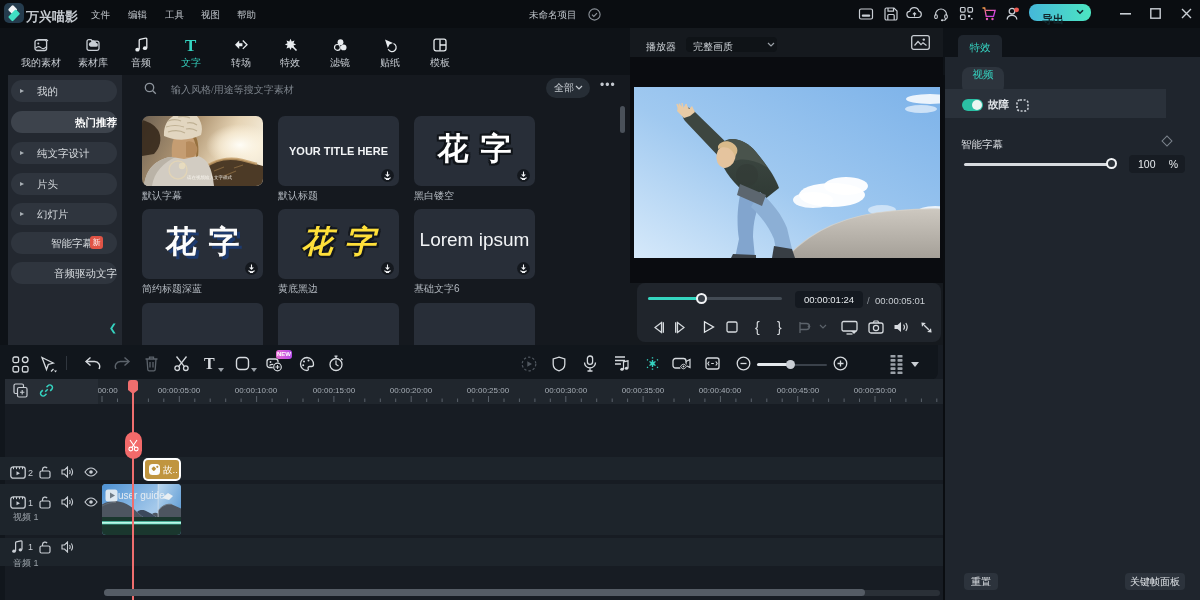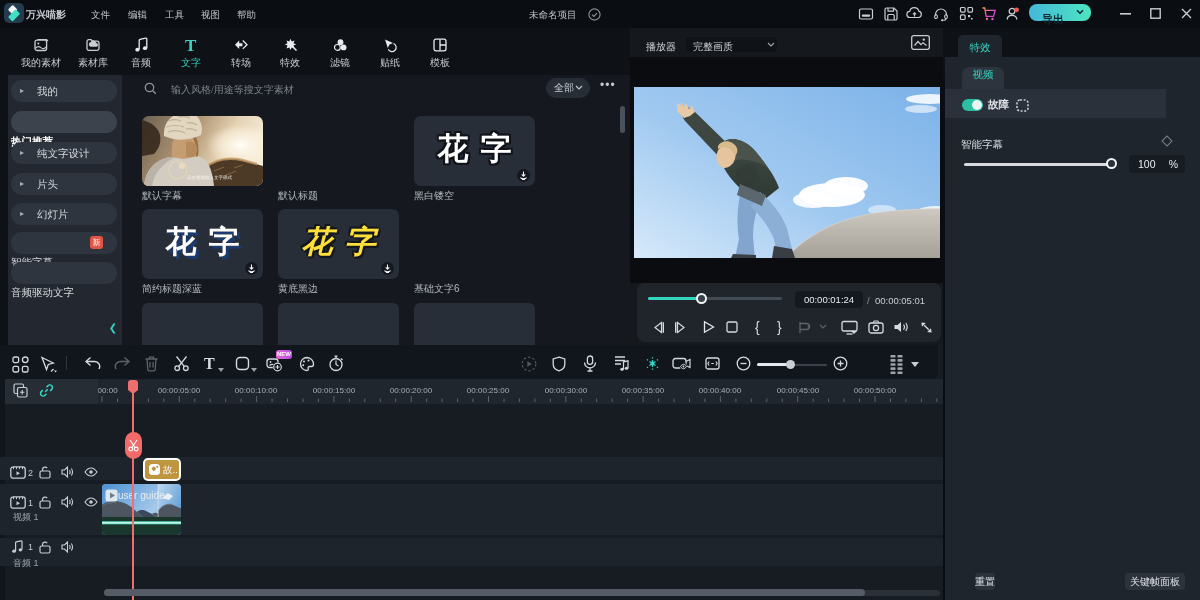--- a/index.html
+++ b/index.html
@@ -3,21 +3,21 @@
 <meta charset="utf-8">
 <style>
 * { margin:0; padding:0; box-sizing:border-box; }
 html,body { width:1200px; height:600px; background:#0a0d11; font-family:"Liberation Sans",sans-serif; overflow:hidden; }
 #app { position:relative; width:1200px; height:600px; background:#0a0d11; }
 svg { display:block; }
 
 
 #titlebar { position:absolute; left:0; top:0; width:1200px; height:28px; background:#0a0d11; }
 #logo { position:absolute; left:4px; top:3px; width:20px; height:20px; border-radius:5px; background:#253c4e; }
-#appname { position:absolute; left:26px; top:8px; font-size:10px; font-weight:bold; color:#c6cbd1; }
+#appname { position:absolute; left:26px; top:8px; font-size:13px; font-weight:bold; color:#c6cbd1; }
 .menu { position:absolute; top:9px; font-size:9.5px; color:#c2c7cd; }
 #projname { position:absolute; left:529px; top:9px; font-size:9.5px; color:#c2c7cd; }
 .titleicon { position:absolute; top:6px; }
 #exportbtn { position:absolute; left:1029px; top:4px; width:62px; height:17px; border-radius:8px; background:linear-gradient(90deg,#45b7d9,#4ce5c2); }
 #exportbtn span { position:absolute; left:13px; top:2px; font-size:11px; font-weight:bold; color:#12282e;margin-top:6px; }
 #exportbtn svg { position:absolute; right:7px; top:5px; }
 
 
 #tabbar { position:absolute; left:0; top:28px; width:1200px; height:47px; background:#0e1217; }
 .tab { position:absolute; top:8px; width:56px; text-align:center; color:#c6cbd1; }
@@ -26,21 +26,21 @@
 .tab.active { color:#35d3c0; }
 .tab.active .tlabel { color:#35d3c0; }
 
 
 #media { position:absolute; left:0; top:75px; width:630px; height:270px; background:#15191f; }
 #media .gutter { position:absolute; left:0; top:0; width:8px; height:270px; background:#0e1217; }
 #sidebar { position:absolute; left:8px; top:0; width:114px; height:270px; background:#232830; }
 .spill { position:absolute; left:3px; width:106px; height:22px; border-radius:11px; background:#2f353e; color:#d6dade; font-size:10.5px; line-height:22px; }
 .spill .arr { position:absolute; left:9px; top:0px; font-size:8px; color:#aab0b6; }
 .spill .lbl { position:absolute; left:26px; }
-.spill.center .lbl { left:0; width:100%; text-align:left;margin-top:19px; }
+.spill.center .lbl { left:0; width:100%; text-align:right; }
 .spill.active { background:#3d434c; color:#fff; font-weight:bold; }
 #collapse { position:absolute; left:97px; top:245px; width:16px; height:16px; border-radius:3px; color:#35d3c0; font-size:10px; text-align:center; line-height:16px; }
 #searchrow { position:absolute; left:122px; top:0; width:508px; height:27px; }
 #searchph { position:absolute; left:49px; top:8px; font-size:10px; color:#7d848c;font-family:Liberation Serif, serif; }
 #allpill { position:absolute; left:424px; top:3px; width:44px; height:20px; border-radius:10px; background:#262d35; color:#c3c8ce; font-size:10px; line-height:20px; text-align:left; padding-left:8px; }
 #dots { position:absolute; left:478px; top:3px; font-size:12px; color:#c3c8ce; letter-spacing:1px; }
 #vscroll { position:absolute; left:620px; top:31px; width:5px; height:27px; border-radius:3px; background:#4a515a; }
 .card { position:absolute; width:121px; height:70px; border-radius:7px; background:#282e38; overflow:hidden; }
 .clabel { position:absolute; font-size:10px; color:#b3b9c0; }
 .dl { position:absolute; right:5px; bottom:4px; }
@@ -333,20 +333,29 @@
         <path d="M48 18 C53 22 55 32 54 41 L56 40 C57 32 56 22 52 18 Z" fill="#96713f"></path>
         <path d="M44 26 C48 24 53 26 55 31 C56 35 54 39 51 41 L44 41 Z" fill="#b58a5c"></path>
         <path d="M22 20 C21 6 30 -3 43 -3 L54 -1 C60 5 61 13 59 19 C47 25 33 25 22 20 Z" fill="#e2d6c0"></path>
         <path d="M26 5c5-2 9-2 13 0M24 11c6-2 12-2 18 0M26 16c6-2 12-2 17 1M36 1c4-1 8-1 12 1M45 7c4-1 7 0 10 2M44 13c4-1 8 0 11 2" fill="none" stroke="#bfb194" stroke-width="1.2"></path>
         <circle cx="36" cy="54" r="9" fill="none" stroke="#f0dcae" stroke-width="1.5" opacity="0.5"></circle>
         <circle cx="40" cy="50" r="3.2" fill="#f6e7c0" opacity="0.55"></circle>
         <text x="45" y="63" font-size="4.5" fill="#f6f3ec" font-family="Liberation Sans">请在视频输入文字样式</text>
       </svg>
     </div>
     <div class="clabel" style="left:142px;top:114px">默认字幕</div>
+    <div class="card" style="left:278px;top:41px">
+      <div style="position:absolute;left:0;top:29px;width:121px;text-align:center;font-size:11px;font-weight:bold;color:#f2f4f6;letter-spacing:0px">YOUR TITLE HERE</div>
+      <svg class="dl" width="13" height="13" viewBox="0 0 13 13">
+          <circle cx="6.5" cy="6.5" r="6.4" fill="#0c1015" opacity="0.72"></circle>
+          <path d="M6.5 2.6v4.6M4.7 5.4l1.8 1.9 1.8-1.9" fill="none" stroke="#f2f4f6" stroke-width="1.1"></path>
+          <path d="M3.4 8.6a4.3 4.3 0 0 0 6.2 0" fill="none" stroke="#f2f4f6" stroke-width="1.1"></path>
+          <path d="M4.9 10.4h3.2" stroke="#f2f4f6" stroke-width="1.1"></path>
+        </svg>
+    </div>
     <div class="clabel" style="left:278px;top:114px">默认标题</div>
     <div class="card" style="left:414px;top:41px">
       <div style="position:absolute;left:0;top:12px;width:121px;text-align:center;font-size:31px;font-weight:bold;color:#fff;letter-spacing:12px;padding-left:12px;text-shadow:-2px 0 #11151a,2px 0 #11151a,0 -2px #11151a,0 2px #11151a,2px 2px #11151a,-2px -2px #11151a,2px -2px #11151a,-2px 2px #11151a">花字</div>
       <svg class="dl" width="13" height="13" viewBox="0 0 13 13">
           <circle cx="6.5" cy="6.5" r="6.4" fill="#0c1015" opacity="0.72"></circle>
           <path d="M6.5 2.6v4.6M4.7 5.4l1.8 1.9 1.8-1.9" fill="none" stroke="#f2f4f6" stroke-width="1.1"></path>
           <path d="M3.4 8.6a4.3 4.3 0 0 0 6.2 0" fill="none" stroke="#f2f4f6" stroke-width="1.1"></path>
           <path d="M4.9 10.4h3.2" stroke="#f2f4f6" stroke-width="1.1"></path>
         </svg>
     </div>
@@ -365,20 +374,29 @@
     <div class="card" style="left:278px;top:134px">
       <div style="position:absolute;left:0;top:12px;width:121px;text-align:center;font-size:31px;font-weight:bold;color:#ffe03a;letter-spacing:12px;padding-left:12px;font-style:italic;text-shadow:-2px 0 #14181e,2px 0 #14181e,0 -2px #14181e,0 2px #14181e,2px 2px #14181e,-2px -2px #14181e">花字</div>
       <svg class="dl" width="13" height="13" viewBox="0 0 13 13">
           <circle cx="6.5" cy="6.5" r="6.4" fill="#0c1015" opacity="0.72"></circle>
           <path d="M6.5 2.6v4.6M4.7 5.4l1.8 1.9 1.8-1.9" fill="none" stroke="#f2f4f6" stroke-width="1.1"></path>
           <path d="M3.4 8.6a4.3 4.3 0 0 0 6.2 0" fill="none" stroke="#f2f4f6" stroke-width="1.1"></path>
           <path d="M4.9 10.4h3.2" stroke="#f2f4f6" stroke-width="1.1"></path>
         </svg>
     </div>
     <div class="clabel" style="left:278px;top:207px">黄底黑边</div>
+    <div class="card" style="left:414px;top:134px">
+      <div style="position:absolute;left:0;top:20px;width:121px;text-align:center;font-size:19px;color:#f2f4f6">Lorem ipsum</div>
+      <svg class="dl" width="13" height="13" viewBox="0 0 13 13">
+          <circle cx="6.5" cy="6.5" r="6.4" fill="#0c1015" opacity="0.72"></circle>
+          <path d="M6.5 2.6v4.6M4.7 5.4l1.8 1.9 1.8-1.9" fill="none" stroke="#f2f4f6" stroke-width="1.1"></path>
+          <path d="M3.4 8.6a4.3 4.3 0 0 0 6.2 0" fill="none" stroke="#f2f4f6" stroke-width="1.1"></path>
+          <path d="M4.9 10.4h3.2" stroke="#f2f4f6" stroke-width="1.1"></path>
+        </svg>
+    </div>
     <div class="clabel" style="left:414px;top:207px">基础文字6</div>
 
     <div class="card" style="left:142px;top:228px;height:42px;border-radius:6px 6px 0 0"></div>
     <div class="card" style="left:278px;top:228px;height:42px;border-radius:6px 6px 0 0"></div>
     <div class="card" style="left:414px;top:228px;height:42px;border-radius:6px 6px 0 0"></div>
   </div>
   <div id="player">
     <div class="phead">
       <div style="position:absolute;left:16px;top:12px;font-size:10px;color:#cdd2d7">播放器</div>
       <div style="position:absolute;left:56px;top:9px;width:91px;height:15px;background:#0f1317;border-radius:4px"></div>
@@ -511,21 +529,21 @@
         </svg>
     </div>
     <div id="rp-opacity">智能字幕</div>
     <div id="rp-diamond"></div>
     <div id="rp-slider"></div>
     <div id="rp-shandle"></div>
     <div id="rp-valbox">
         <span class="v">100</span>
         <span class="p">%</span>
       </div>
-    <div class="rp-btn" style="left:30px;top:545px;width:20px">重置</div>
+    <div class="rp-btn" style="left:19px;top:545px;width:34px">重置</div>
     <div class="rp-btn" style="left:180px;top:545px;width:60px">关键帧面板</div>
   </div>
   <div id="timeline">
     <div id="tl-toolbar">
       <svg style="position:absolute;left:12px;top:11px" width="17" height="17" viewBox="0 0 17 17">
           <g fill="none" stroke="#d6dade" stroke-width="1.3">
             <rect x="1" y="1" width="5.6" height="5.6" rx="1.6"></rect>
             <rect x="10.4" y="1" width="5.6" height="5.6" rx="2.8"></rect>
             <rect x="1" y="10.4" width="5.6" height="5.6" rx="1.6"></rect>
             <rect x="10.4" y="10.4" width="5.6" height="5.6" rx="1.6"></rect>

